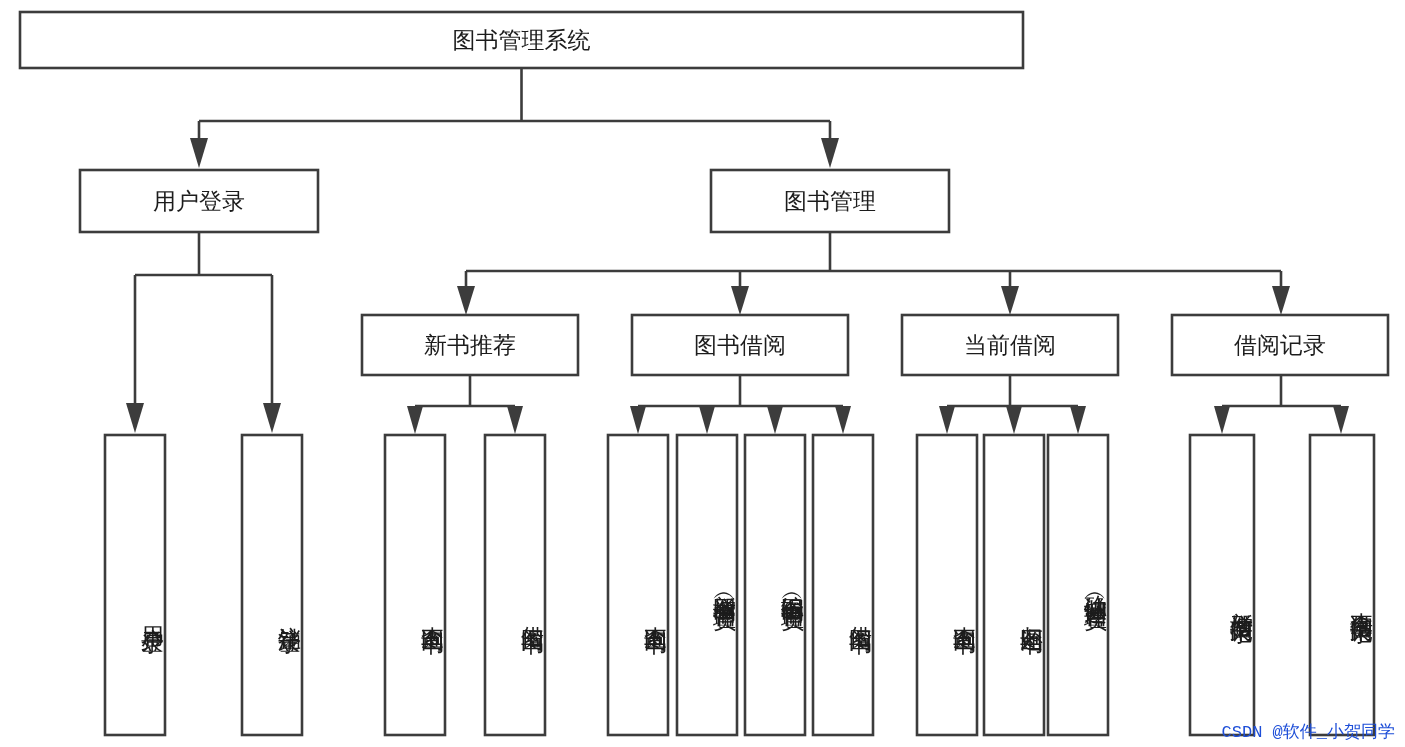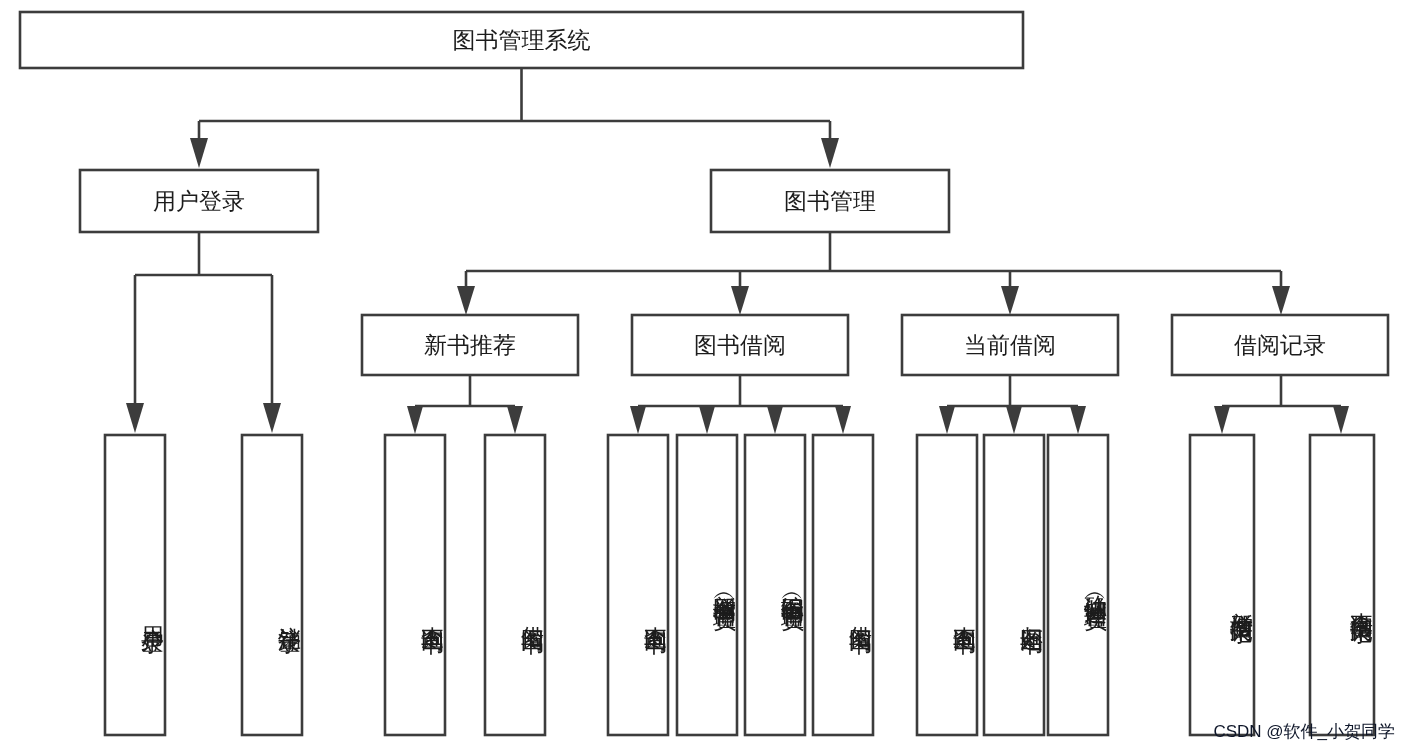--- a/index.html
+++ b/index.html
@@ -57,23 +57,23 @@
     display: flex;
     align-items: flex-start;
     justify-content: center;
     white-space: nowrap;
     pointer-events: none;
   }
   .watermark {
     position: absolute;
     right: 10px;
     bottom: 4px;
-    font-family: Liberation Sans, sans-serif;
+    font-family: Liberation Mono, monospace;
     font-size: 17px;
-    color: #0f172a;
+    color: #1d4ed8;
     white-space: nowrap;
   }
 </style>
 </head>
 <body>
 
 <div id="canvas">
 
   <svg class="diagram" viewBox="0 0 1405 747">
 

